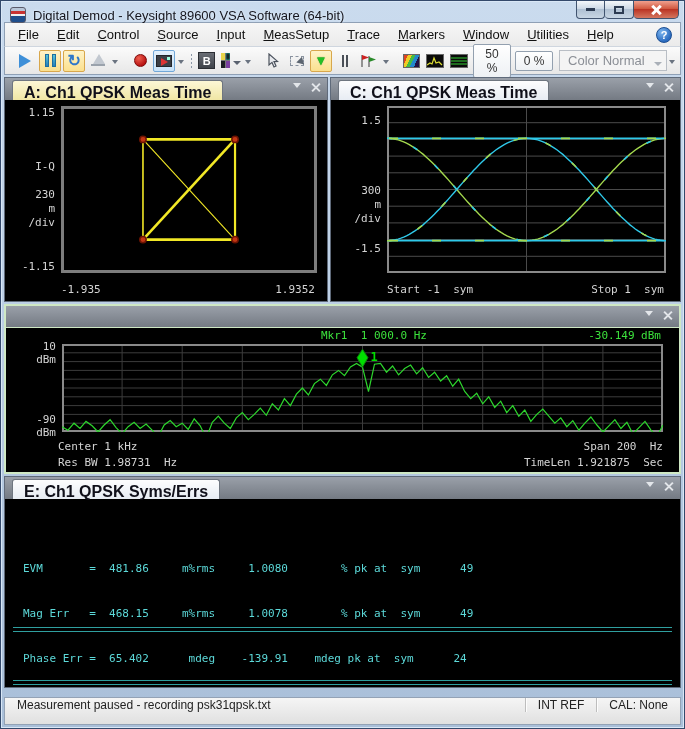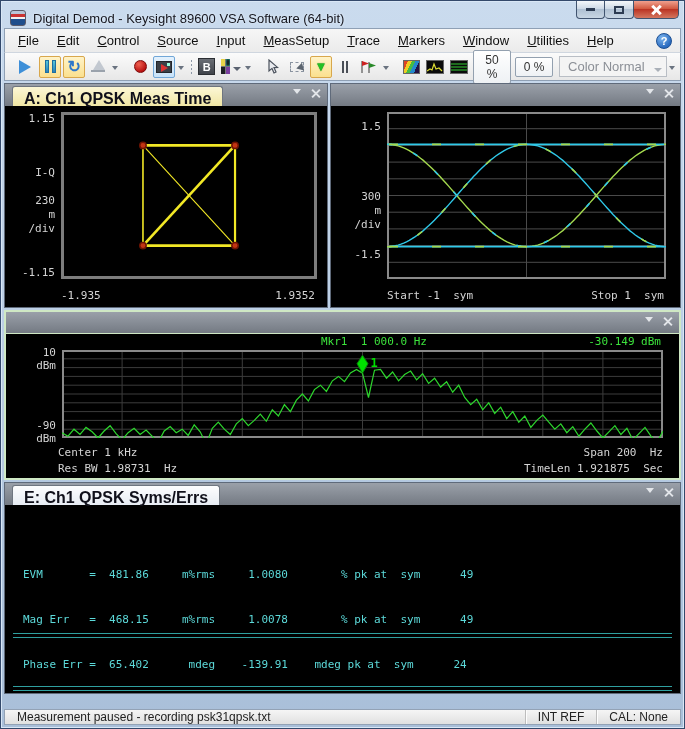--- a/index.html
+++ b/index.html
@@ -1,21 +1,21 @@
 <!DOCTYPE html>
 <html><head>
 <meta charset="utf-8">
 <style>
   *{box-sizing:border-box;margin:0;padding:0}
   html,body{width:685px;height:729px;overflow:hidden}
   body{font-family:"Liberation Sans",sans-serif;background:#5a7396}
   .win{width:685px;height:729px;background:linear-gradient(#cadbee,#a9bfd9);border:1px solid #33496b;
        box-shadow:inset 0 0 0 1px #d9e7f6;display:flex;flex-direction:column;padding:0 3px 3px 3px}
   
-  .titlebar{height:27px;display:flex;align-items:center;padding:0 0 0 6px;position:relative}
+  .titlebar{height:21px;display:flex;align-items:center;padding:0 0 0 6px;position:relative}
   .app-icon{width:16px;height:16px;margin-top:6px;border:1px solid #5a5a6a;border-radius:3px;
             background:linear-gradient(#b8c6d8 0 18%,#c93333 18% 42%,#f0f0f0 42% 58%,#1f4e8c 58% 100%)}
   .title-text{font-size:13px;color:#15151d;margin:7px 0 0 7px;text-shadow:0 0 3px #e8f2fc}
   .winbtns{position:absolute;right:2px;top:0;display:flex}
   .wbtn{width:29px;height:18px;border:1px solid #40536f;border-top:none;display:flex;align-items:center;justify-content:center;
         background:linear-gradient(#f4f7fa,#cdd9e6 45%,#aebfd2 46%,#c8d6e4);border-radius:0 0 4px 4px;margin-left:0}
   .wbtn+.wbtn{border-left:none}
   .wbtn.close{width:45px;background:linear-gradient(#f0a08e,#d25940 45%,#b93020 46%,#d4765f);border-radius:0 0 5px 4px}
   .glyph-min{width:9px;height:3px;background:#2c3b52}
   .glyph-max{width:10px;height:8px;border:2px solid #2c3b52}
@@ -89,22 +89,22 @@
   .hclose:before{transform:rotate(45deg)}.hclose:after{transform:rotate(-45deg)}
   .pbody{position:relative;flex:1;overflow:hidden}
   .axlab{position:absolute;font-family:"DejaVu Sans Mono",monospace;font-size:11px;color:#d4d4d4}
   .ylcol{width:50px;text-align:right}
   .pre{white-space:pre}
   
   .err-lines{position:absolute;left:18px;top:32px;font-family:"DejaVu Sans Mono",monospace;font-size:11px;line-height:15px;color:#5cd9d9;white-space:pre}
   .bit-lines{position:absolute;left:28px;top:146px;font-family:"DejaVu Sans Mono",monospace;font-size:11.5px;line-height:20px;color:#5cd9d9;white-space:pre}
   .dblrule{position:absolute;left:8px;right:8px;height:5px;border-top:1px solid #2f9f9f;border-bottom:1px solid #2f9f9f}
   
-  .statusbar{height:16px;margin-top:2px;background:linear-gradient(#f5f5f5,#e0e0e0);border:1px solid #93a2b5;
-             display:flex;align-items:flex-end;font-size:12px;color:#222}
+  .statusbar{height:28px;margin-top:2px;background:linear-gradient(#f5f5f5,#e0e0e0);border:1px solid #93a2b5;
+             display:flex;align-items:flex-start;font-size:12px;color:#222}
   .spane{display:flex;align-items:center;padding:0 12px;border-left:1px solid #bdbdbd;box-shadow:inset 1px 0 0 #fdfdfd}
   .spane.msg{flex:1;border-left:none;box-shadow:none}
 </style>
 </head>
 <body>
 
 <div class="win">
 
   <div class="titlebar">
     <div class="app-icon"></div>
@@ -262,20 +262,21 @@
           <div class="axlab ylcol" style="left:0;top:102px">m</div>
           <div class="axlab ylcol" style="left:0;top:116px">/div</div>
           <div class="axlab ylcol" style="left:0;top:160px">-1.15</div>
           <div class="axlab" style="left:56px;bottom:5px">-1.935</div>
           <div class="axlab" style="right:12px;bottom:5px">1.9352</div>
         </div>
       </section>
 
       <section class="panel panel-c">
         <div class="phead">
+          <div class="ptab">C: Ch1 QPSK Meas Time</div>
           <div class="phead-btns">
             <span class="hcaret"></span>
             <span class="hclose"></span>
           </div>
         </div>
         <div class="pbody">
           <svg id="svg-eye" width="279" height="167" style="position:absolute;left:56px;top:6px">
               <line x1="1" x2="278" y1="16.7" y2="16.7" stroke="#4a4a4a" stroke-width="1"></line>
               <line x1="1" x2="278" y1="33.4" y2="33.4" stroke="#4a4a4a" stroke-width="1"></line>
               <line x1="1" x2="278" y1="50.1" y2="50.1" stroke="#4a4a4a" stroke-width="1"></line>

